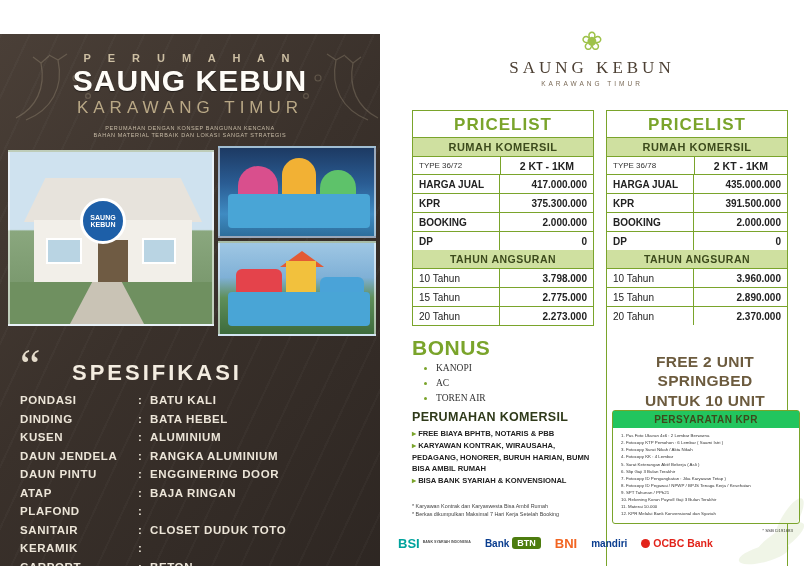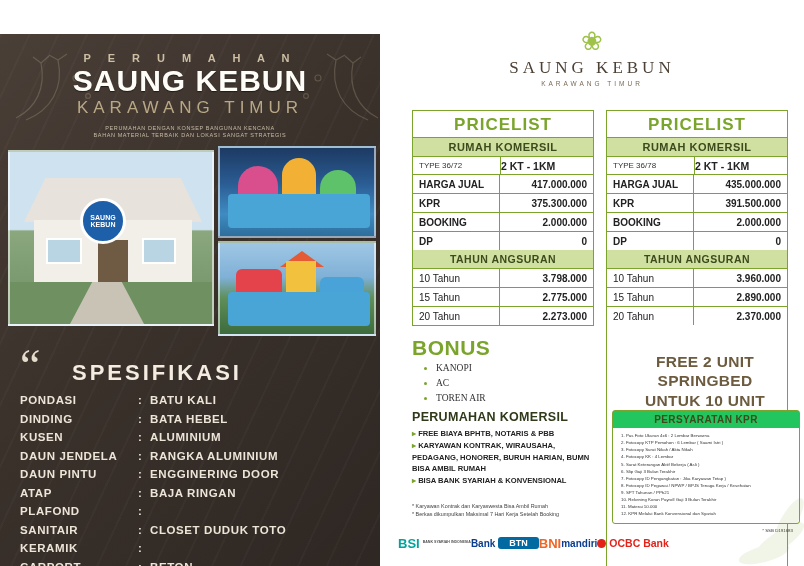--- a/index.html
+++ b/index.html
@@ -97,21 +97,21 @@
   .brand .b-sub { font-size:6.5px; letter-spacing:3px; color:#7a6a57; margin-top:2px; }
 
   
   .pcard { position:absolute; top:110px; width:182px; border:1.5px solid #7aa42b; background:#fff; }
   .pcard.left { left:32px; }
   .pcard.right { left:226px; }
   .pc-title { text-align:center; font-size:17px; font-weight:bold; color:#7aa42b; letter-spacing:1px; padding:4px 0 2px; }
   .pc-band { background:#cfe0a0; text-align:center; font-size:11px; font-weight:bold; color:#3c4a1c; padding:3px 0; letter-spacing:.5px; border-top:1px solid #7aa42b; border-bottom:1px solid #7aa42b;}
   .pc-type { display:flex; align-items:center; border-bottom:1px solid #7aa42b; }
   .pc-type .t1 { flex:1; font-size:8px; padding:4px 6px; color:#333; border-right:1px solid #7aa42b; }
-  .pc-type .t2 { width:92px; font-size:10.5px; font-weight:bold; color:#222; }
+  .pc-type .t2 { width:92px; text-align:center; font-size:10.5px; font-weight:bold; color:#222; }
   table.prices { width:100%; border-collapse:collapse; }
   table.prices td { font-size:10px; padding:3.5px 6px; border-bottom:1px solid #7aa42b; color:#222;margin-left:32px; }
   table.prices td.lbl { width:86px; border-right:1px solid #7aa42b; font-weight:bold; }
   table.prices td.val { text-align:right; font-weight:bold; }
   .pc-band2 { background:#cfe0a0; text-align:center; font-size:10.5px; font-weight:bold; color:#3c4a1c; padding:3px 0; letter-spacing:.5px; border-bottom:1px solid #7aa42b; }
   table.prices tr:last-child td { border-bottom:none; }
 
   
   .bonus-title { position:absolute; left:32px; top:336px; font-size:21px; font-weight:bold; color:#7aa42b; letter-spacing:.5px; }
   .bonus-list { position:absolute; left:44px; top:362px; font-size:9.5px; color:#333; line-height:1.45; }
@@ -127,26 +127,26 @@
   .komersil-list .bullet { color:#7aa42b; font-size:8px; }
   .komersil-note { position:absolute; left:32px; top:502px; width:196px; font-size:5.4px; color:#444; line-height:1.5; }
 
   
   .kpr-box { position:absolute; left:232px; top:410px; width:188px; border:1px solid #7aa42b; border-radius:3px; background:#fff; }
   .kpr-head { background:#22c55e; color:#3c4a1c; text-align:center; font-size:10px; font-weight:bold; padding:3px 0; letter-spacing:.4px; }
   .kpr-list { padding:4px 6px 5px 8px; font-size:4.4px; color:#333; line-height:1.62; }
   .kpr-note { position:absolute; right:6px; bottom:-10px; font-size:4.4px; color:#333; }
 
   
-  .banks { position:absolute; left:398px; top:530px; width:404px; height:30px; display:flex; align-items:center; gap:0; }
+  .banks { position:absolute; left:398px; top:530px; width:404px; height:30px; display:flex; align-items:center; gap:14px; }
   .bank { font-size:9px; font-weight:bold; color:#333; display:flex; align-items:center; gap:3px; }
   .bsi { color:#00a39d; font-size:13px; font-weight:bold; }
   .bsi-sub { font-size:3.6px; color:#555; line-height:1.1; }
   .btn-b { color:#0a3d8f; font-size:10px; font-weight:bold; }
-  .btn-badge { background:#0369a1; color:#fff; font-size:9px; font-weight:bold; padding:1px 11px; border-radius:3px; }
+  .btn-badge { background:#4d7c0f; color:#fff; font-size:9px; font-weight:bold; padding:1px 5px; border-radius:3px; }
   .bni { color:#f26522; font-size:13px; font-weight:bold; }
   .mandiri { color:#0a3d8f; font-size:10px; font-weight:bold; }
   .ocbc { color:#e2231a; font-size:10.5px; font-weight:bold; }
   .ocbc-dot { width:9px; height:9px; border-radius:50%; background:#e2231a; display:inline-block; }
 
   .leaf-br { position:absolute; right:0; bottom:0; width:120px; height:120px; opacity:.18; }
 </style>
 </head>
 <body>
 

